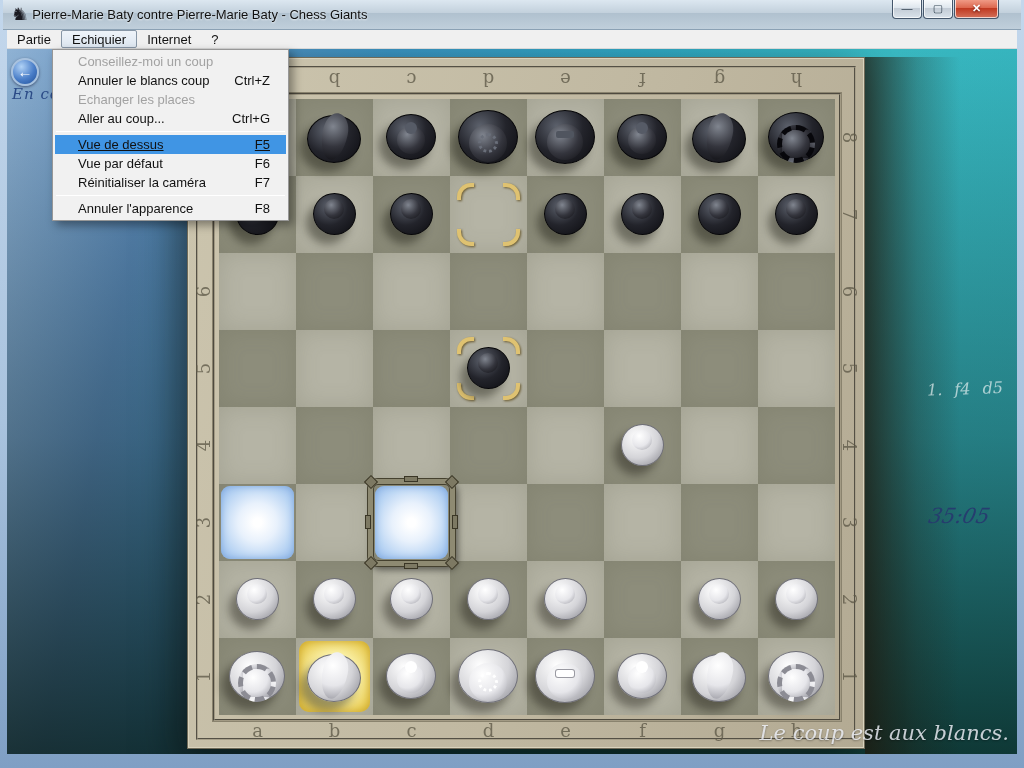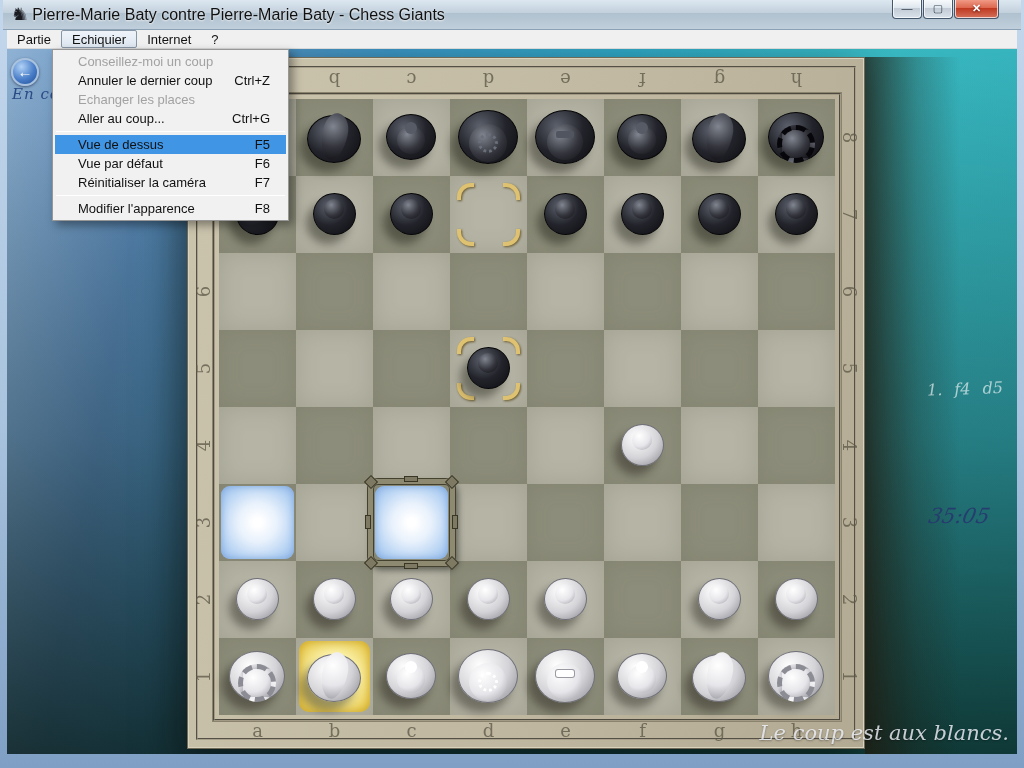--- a/index.html
+++ b/index.html
@@ -7,21 +7,21 @@
     font-family:"Liberation Sans", sans-serif; }
   body { position:relative;
     background:linear-gradient(to bottom,#c3d7ec 0%,#a9c3de 55%,#7f9fc4 100%); }
 
   
   .titlebar { position:absolute; left:3px; top:0; width:1018px; height:30px;
     background:linear-gradient(to bottom,#dce7f0 0%,#c2d0dc 45%,#b0c1cf 46%,#c0cfdb 100%);
     border-bottom:1px solid #8ba1b4; display:flex; align-items:center; }
   .app-icon { font-size:17px; color:#1b1b22; margin:0 6px 0 8px; line-height:1;
     text-shadow:3px 0 0 rgba(27,27,34,.55); }
-  .title-text { font-size:16px; color:#101010; text-shadow:0 1px 2px rgba(255,255,255,.8); }
+  .title-text { font-size:13px; color:#101010; text-shadow:0 1px 2px rgba(255,255,255,.8); }
   .win-controls { position:absolute; right:25px; top:-1px; display:flex; }
   .wc-btn { width:30px; height:20px; border:1px solid #44566b; border-top:none;
     background:linear-gradient(to bottom,#fafcfe 0%,#dfe7ee 45%,#c3ccd6 50%,#d9e2ea 100%);
     border-radius:0 0 4px 4px; font-size:11px; color:#30404f; text-align:center;
     line-height:18px; margin-left:1px; box-shadow:inset 0 0 0 1px rgba(255,255,255,.7); }
   .wc-btn.close { width:45px; color:#fff; font-weight:bold;
     background:linear-gradient(to bottom,#f2a08c 0%,#dd6950 45%,#c03a22 50%,#d4705a 100%);
     text-shadow:0 1px 2px rgba(60,0,0,.7); }
 
   .menubar { position:absolute; left:7px; top:30px; width:1010px; height:19px;
@@ -128,21 +128,21 @@
   .piece.black.king .p-cross { background:#50555f; }
   .piece.white.king .p-cross { background:#ffffff; box-shadow:0 0 0 1px #9a9aa2; }
 
   
   .dropdown { position:absolute; left:52px; top:49px; width:237px; z-index:100;
     background:#f1f1f1; border:1px solid #979797; padding:2px;
     box-shadow:4px 4px 9px rgba(0,0,0,.4); font-size:13px; }
   .dd-item { height:19px; line-height:19px; display:flex; justify-content:space-between;
     padding:0 16px 0 23px; color:#111; }
   .dd-item.disabled { color:#a2a2a2;text-align:right; }
-  .dd-item.highlighted { background:#4095e4; }
+  .dd-item.highlighted { background:#4095e4;text-decoration:underline; }
   .dd-sep { height:1px; background:#d2d2d2; border-bottom:1px solid #fff; margin:3px 1px; }
 
   
   .back-btn { position:absolute; left:4px; top:9px; width:28px; height:28px; border-radius:50%;
     background:radial-gradient(circle at 35% 28%,#b0d2f6 0%,#4a7ec8 55%,#1e4e96 100%);
     border:2px solid #a9c2de; color:#fff; font-size:15px; font-weight:bold;
     text-align:center; line-height:24px; box-shadow:0 1px 3px rgba(0,0,30,.5); z-index:30; }
   .status-text { position:absolute; left:5px; top:36px; z-index:30;
     font-family:"DejaVu Serif", serif; font-style:italic; font-size:15px;
     color:#2a4a86; letter-spacing:1px; }
@@ -542,21 +542,21 @@
   <div class="clock">35:05</div>
   <div class="turn-msg">Le coup est aux blancs.</div>
 </div>
 
 <div class="dropdown">
     <div class="dd-item disabled">
       <span>Conseillez-moi un coup</span>
       <span></span>
     </div>
     <div class="dd-item">
-      <span>Annuler le dernier coup</span>
+      <span>Annuler le blancs coup</span>
       <span>Ctrl+Z</span>
     </div>
     <div class="dd-item disabled">
       <span>Echanger les places</span>
       <span></span>
     </div>
     <div class="dd-item">
       <span>Aller au coup...</span>
       <span>Ctrl+G</span>
     </div>
@@ -568,16 +568,16 @@
     <div class="dd-item">
       <span>Vue par défaut</span>
       <span>F6</span>
     </div>
     <div class="dd-item">
       <span>Réinitialiser la caméra</span>
       <span>F7</span>
     </div>
     <div class="dd-sep"></div>
     <div class="dd-item">
-      <span>Modifier l'apparence</span>
+      <span>Annuler l'apparence</span>
       <span>F8</span>
     </div>
   </div>
 
 </body></html>

